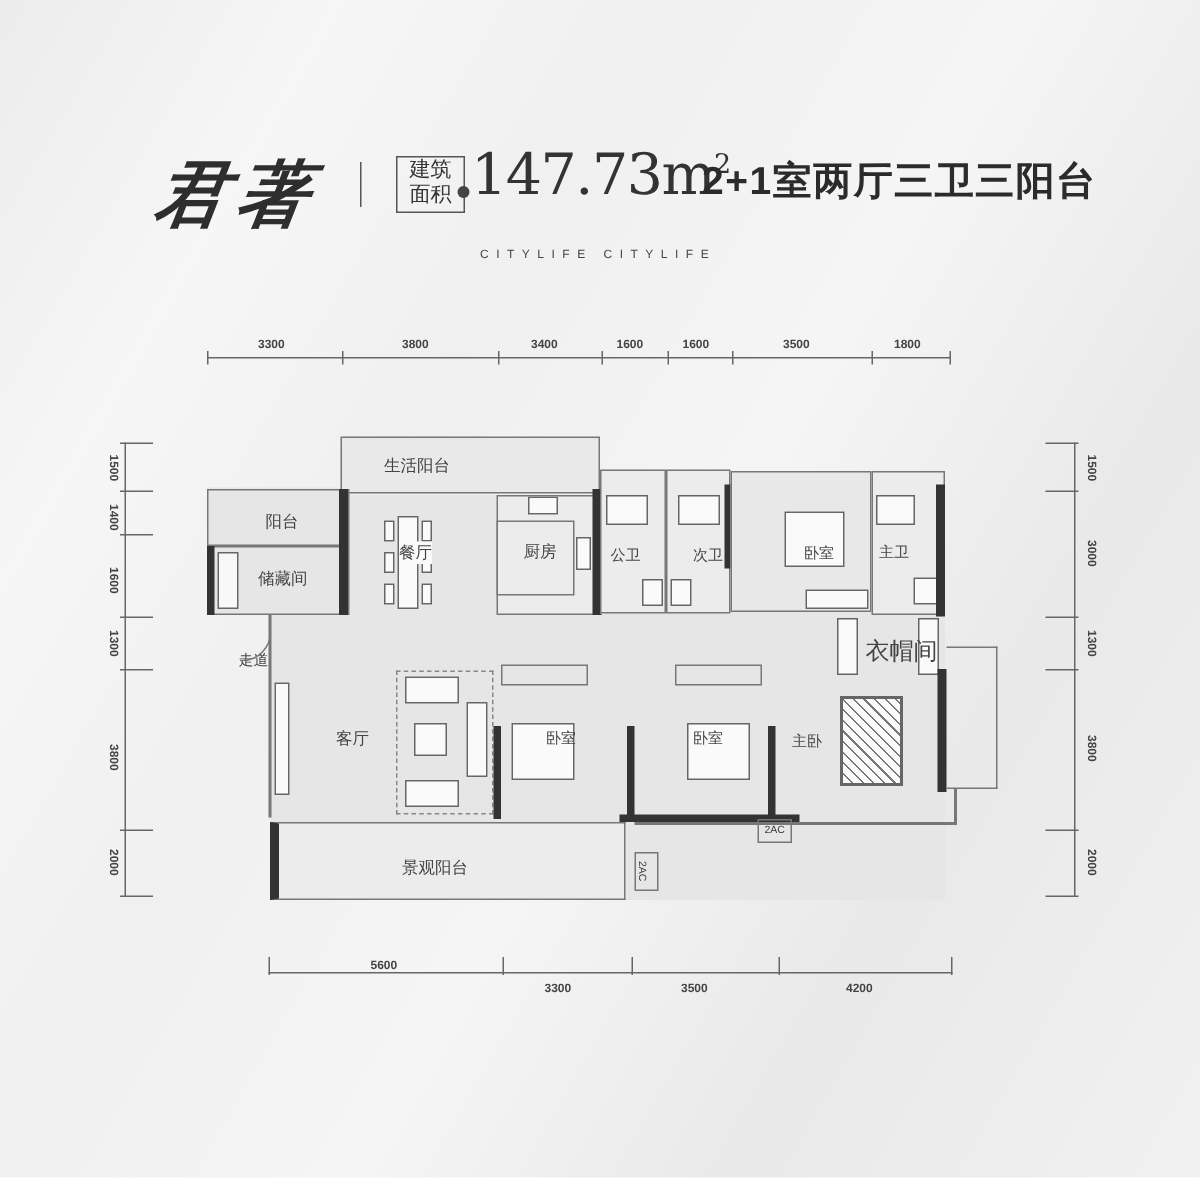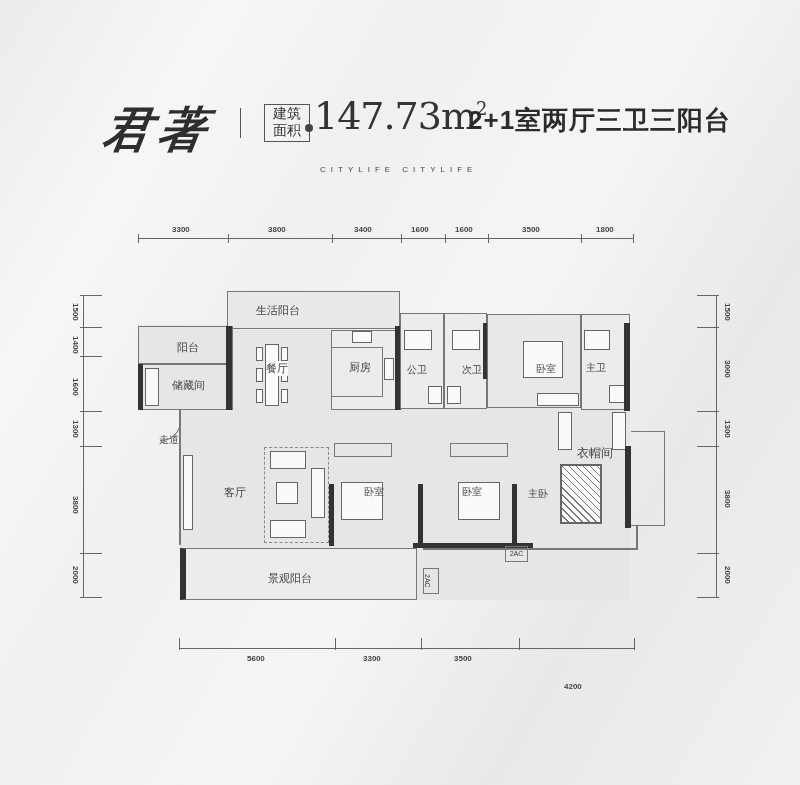--- a/index.html
+++ b/index.html
@@ -63,24 +63,24 @@
   <div class="abs dim-label" style="left:596px;top:225px;text-align:right;">1800</div>
 </div>
 
 <div>
   <div class="abs dim-line" style="left:179px;top:648px;width:456px;height:1px;"></div>
   <div class="abs dim-tick" style="left:179px;top:638px;width:1px;height:12px;"></div>
   <div class="abs dim-tick" style="left:335px;top:638px;width:1px;height:12px;"></div>
   <div class="abs dim-tick" style="left:421px;top:638px;width:1px;height:12px;"></div>
   <div class="abs dim-tick" style="left:519px;top:638px;width:1px;height:12px;"></div>
   <div class="abs dim-tick" style="left:634px;top:638px;width:1px;height:12px;"></div>
-  <div class="abs dim-label" style="left:247px;top:654px;">5600</div>
+  <div class="abs dim-label" style="left:247px;top:639px;">5600</div>
   <div class="abs dim-label" style="left:363px;top:654px;">3300</div>
   <div class="abs dim-label" style="left:454px;top:654px;">3500</div>
-  <div class="abs dim-label" style="left:564px;top:682px;">4200</div>
+  <div class="abs dim-label" style="left:564px;top:654px;">4200</div>
 </div>
 
 <div>
   <div class="abs dim-line" style="left:83px;top:295px;width:1px;height:303px;"></div>
   <div class="abs dim-tick" style="left:80px;top:295px;width:22px;height:1px;"></div>
   <div class="abs dim-tick" style="left:80px;top:327px;width:22px;height:1px;"></div>
   <div class="abs dim-tick" style="left:80px;top:356px;width:22px;height:1px;"></div>
   <div class="abs dim-tick" style="left:80px;top:411px;width:22px;height:1px;"></div>
   <div class="abs dim-tick" style="left:80px;top:446px;width:22px;height:1px;"></div>
   <div class="abs dim-tick" style="left:80px;top:553px;width:22px;height:1px;"></div>
@@ -158,21 +158,21 @@
   <div class="abs furn" style="left:537px;top:393px;width:42px;height:13px;"></div>
 
   <div class="abs thin" style="left:581px;top:314px;width:49px;height:96px;background:#ececec;"></div>
   <div class="abs furn" style="left:584px;top:330px;width:26px;height:20px;"></div>
   <div class="abs room-label" style="left:586px;top:361px;font-size:10px;">主卫</div>
   <div class="abs furn" style="left:609px;top:385px;width:16px;height:18px;"></div>
   <div class="abs wall" style="left:624px;top:323px;width:6px;height:88px;"></div>
 
   <div class="abs furn" style="left:558px;top:412px;width:14px;height:38px;"></div>
   <div class="abs furn" style="left:612px;top:412px;width:14px;height:38px;"></div>
-  <div class="abs room-label" style="left:577px;top:445px;font-size:12px;">衣帽间</div>
+  <div class="abs room-label" style="left:577px;top:424px;font-size:16px;">衣帽间</div>
 
   <div class="abs room-label" style="left:123px;top:433px;font-size:10px;margin-left:36px;">走道</div>
   <div class="abs" style="left:160px;top:420px;width:20px;height:20px;border:1px solid #777;border-radius:0 0 20px 0;border-top:none;border-left:none;"></div>
   <div class="abs wall" style="left:179px;top:410px;width:2px;height:135px;background:#777;"></div>
 
   <div class="abs furn" style="left:183px;top:455px;width:10px;height:75px;"></div>
   <div class="abs room-label" style="left:224px;top:485px;">客厅</div>
   <div class="abs" style="left:264px;top:447px;width:65px;height:96px;border:1px dashed #888;box-sizing:border-box;"></div>
   <div class="abs furn" style="left:270px;top:451px;width:36px;height:18px;"></div>
   <div class="abs furn" style="left:270px;top:520px;width:36px;height:18px;"></div>

